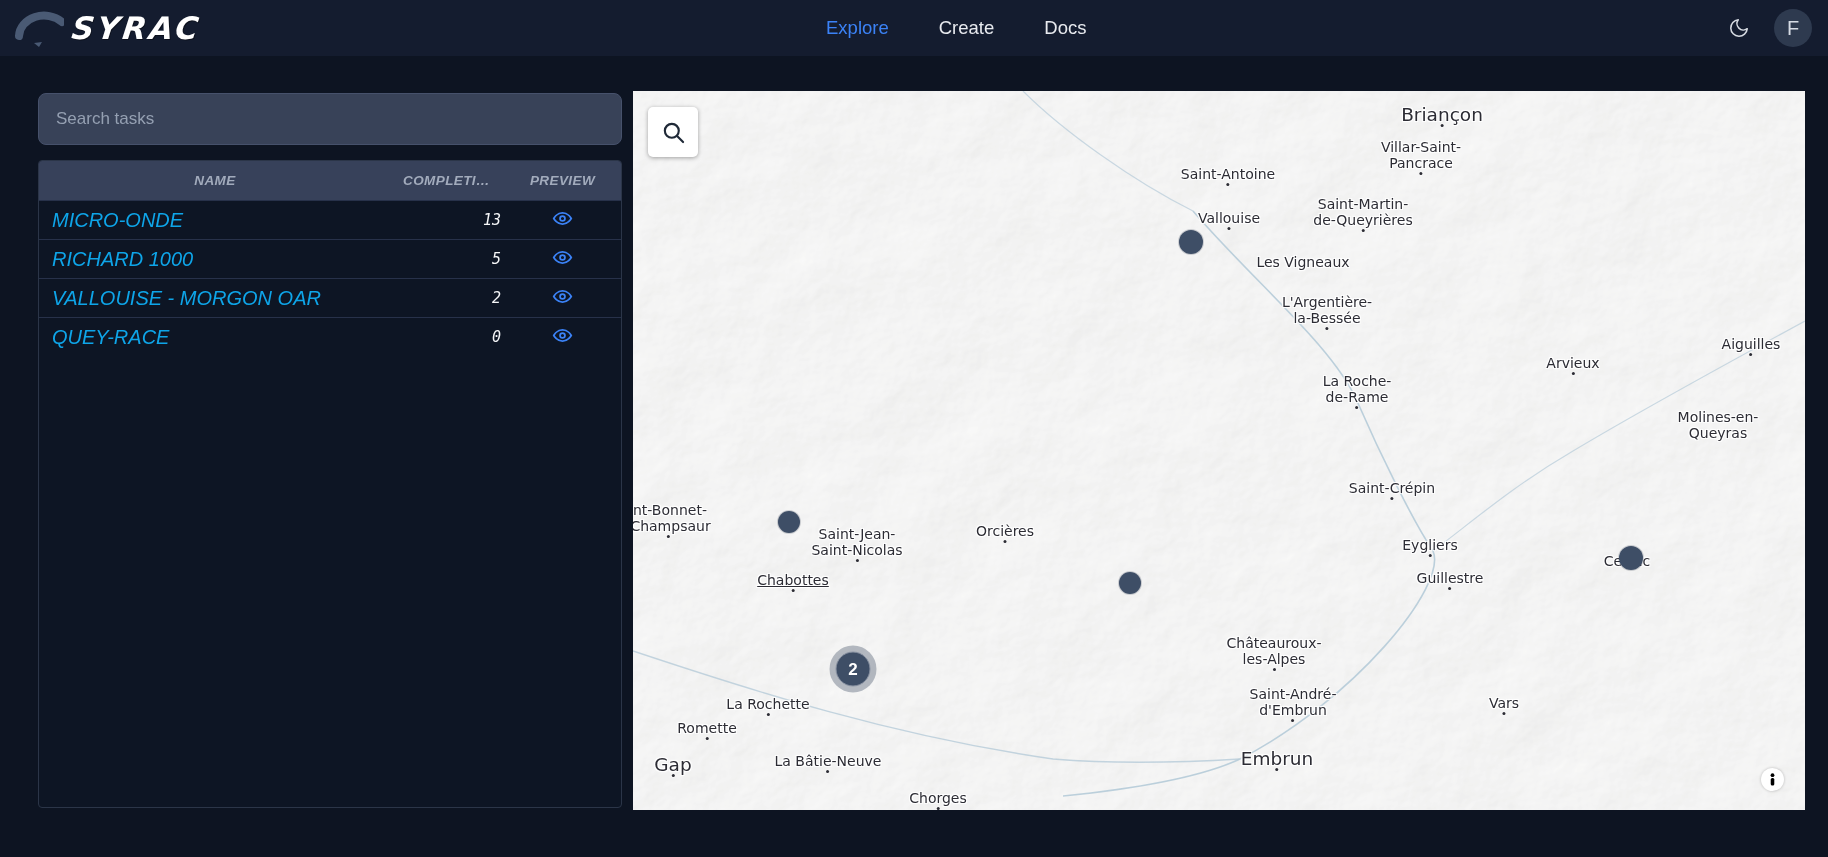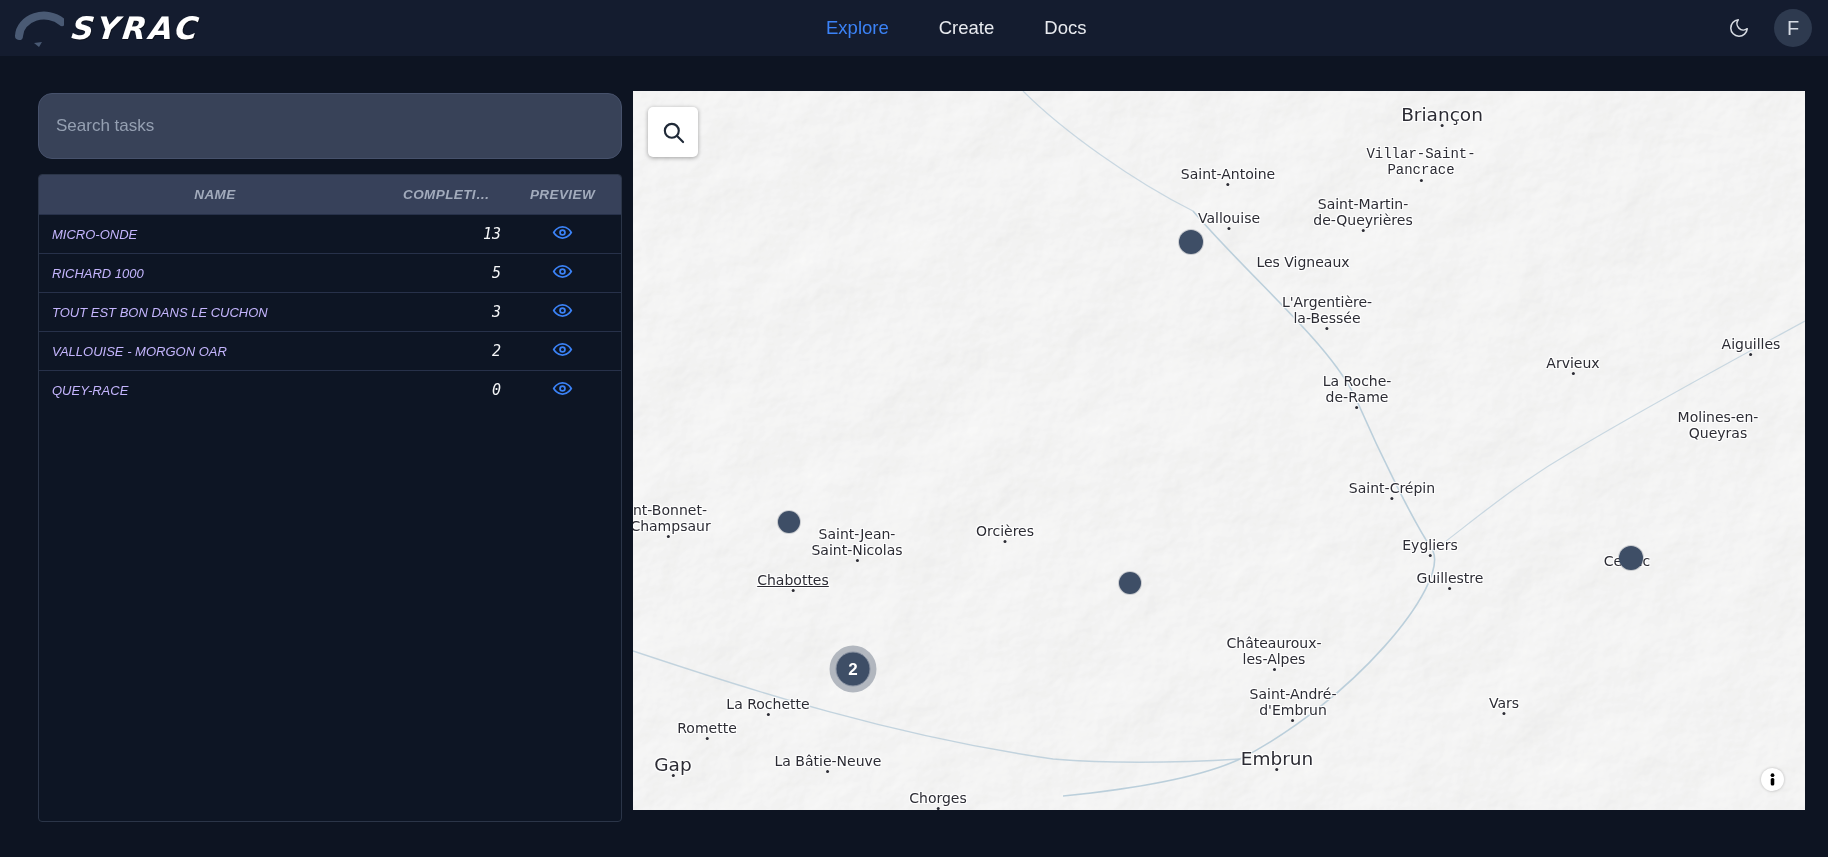--- a/index.html
+++ b/index.html
@@ -21,39 +21,39 @@
   .header-right { position:absolute; right:16px; top:0; height:56px; display:flex; align-items:center; gap:24px; }
   .theme-btn { background:none; border:none; cursor:pointer; padding:0; display:flex; }
   .avatar {
     width:38px; height:38px; border-radius:50%; background:#2e3a4f; color:#d5dbe4;
     display:flex; align-items:center; justify-content:center; font-size:20px; cursor:pointer;
   }
 
   
   .panel { position:absolute; left:38px; top:93px; width:584px; }
   .search-input {
-    width:100%; box-sizing:border-box; height:66px; background:#384258; border:1px solid #46516b;
-    border-radius:14px; color:#e5e7eb; font-size:17px; padding:0 17px; outline:none;
+    width:100%; box-sizing:border-box; height:52px; background:#384258; border:1px solid #46516b;
+    border-radius:8px; color:#e5e7eb; font-size:17px; padding:0 17px; outline:none;
     font-family:"Liberation Sans", sans-serif;
   }
   .search-input::placeholder { color:#95a0b2; }
   .table-wrap {
     margin-top:15px; height:646px; border:1px solid #2b3548; border-radius:4px;
     background:#0d1524; overflow:hidden;
   }
   table { width:100%; border-collapse:collapse; table-layout:fixed;font-style:italic; }
   thead th {
     background:#37415a; color:#a2abbc; font-size:13.5px; font-weight:700;
     letter-spacing:.4px; height:37px; text-align:center;
     overflow:hidden; white-space:nowrap;
   }
   tbody tr { border-top:1px solid #27314a; }
   tbody td { height:36px; }
   td.name { padding-left:13px; text-align:left; overflow:hidden; white-space:nowrap; }
-  td.name a { color:#c4b5fd; font-size:13px; text-decoration:none; cursor:pointer; }
+  td.name a { color:#0ea5e9; font-size:20px; text-decoration:none; cursor:pointer; }
   td.count {
     text-align:right; color:#f5f6f8; font-family:"DejaVu Sans Mono", monospace; font-size:15px;
   }
   td.preview { text-align:center; }
   .eye-btn { background:none; border:none; cursor:pointer; padding:0; line-height:0; }
 
   
   .map {
     position:absolute; left:633px; top:91px; width:1172px; height:719px;
     overflow:hidden; background:#ec4899; cursor:grab;
@@ -167,34 +167,20 @@
         <span style="line-height:0;">
           <svg width="21" height="21" viewBox="0 0 24 24" fill="none" stroke="#3b82f6" stroke-width="2">
             <path d="M2 12s3.6-6.3 10-6.3S22 12 22 12s-3.6 6.3-10 6.3S2 12 2 12z"></path>
             <circle cx="12" cy="12" r="2.8"></circle>
           </svg>
         </span>
       </button>
     </td>
   </tr>
 
-  <tr>
-    <td class="name"><a>TOUT EST BON DANS LE CUCHON</a></td>
-    <td class="count">3</td>
-    <td class="preview">
-      <button class="eye-btn">
-        <span style="line-height:0;">
-          <svg width="21" height="21" viewBox="0 0 24 24" fill="none" stroke="#3b82f6" stroke-width="2">
-            <path d="M2 12s3.6-6.3 10-6.3S22 12 22 12s-3.6 6.3-10 6.3S2 12 2 12z"></path>
-            <circle cx="12" cy="12" r="2.8"></circle>
-          </svg>
-        </span>
-      </button>
-    </td>
-  </tr>
 
   <tr>
     <td class="name"><a>VALLOUISE - MORGON OAR</a></td>
     <td class="count">2</td>
     <td class="preview">
       <button class="eye-btn">
         <span style="line-height:0;">
           <svg width="21" height="21" viewBox="0 0 24 24" fill="none" stroke="#3b82f6" stroke-width="2">
             <path d="M2 12s3.6-6.3 10-6.3S22 12 22 12s-3.6 6.3-10 6.3S2 12 2 12z"></path>
             <circle cx="12" cy="12" r="2.8"></circle>
@@ -241,21 +227,21 @@
     <path d="M0,560 C120,600 260,645 420,668 C470,672 540,672 607,668" fill="none" stroke="#b5cbd8" stroke-width="1.4" opacity="0.8"></path>
     <path d="M1172,230 C1080,280 990,330 940,360 C880,395 840,430 800,460" fill="none" stroke="#b5cbd8" stroke-width="1.2" opacity="0.7"></path>
     <path d="M560,120 C500,90 430,40 390,0" fill="none" stroke="#b5cbd8" stroke-width="1.2" opacity="0.7"></path>
   </svg>
 
   <div id="map-labels">
       <div class="map-label lg" style="left: 809px; top: 24px;">
         <div>Briançon</div>
         <span class="dot"></span>
       </div>
-      <div class="map-label" style="left: 788px; top: 71px; font-family: Liberation Mono, monospace;">
+      <div class="map-label" style="left: 788px; top: 64px;">
         <div>Villar-Saint-</div>
         <div>Pancrace</div>
         <span class="dot"></span>
       </div>
       <div class="map-label" style="left: 595px; top: 83px;">
         <div>Saint-Antoine</div>
         <span class="dot"></span>
       </div>
       <div class="map-label" style="left: 596px; top: 127px;">
         <div>Vallouise</div>

